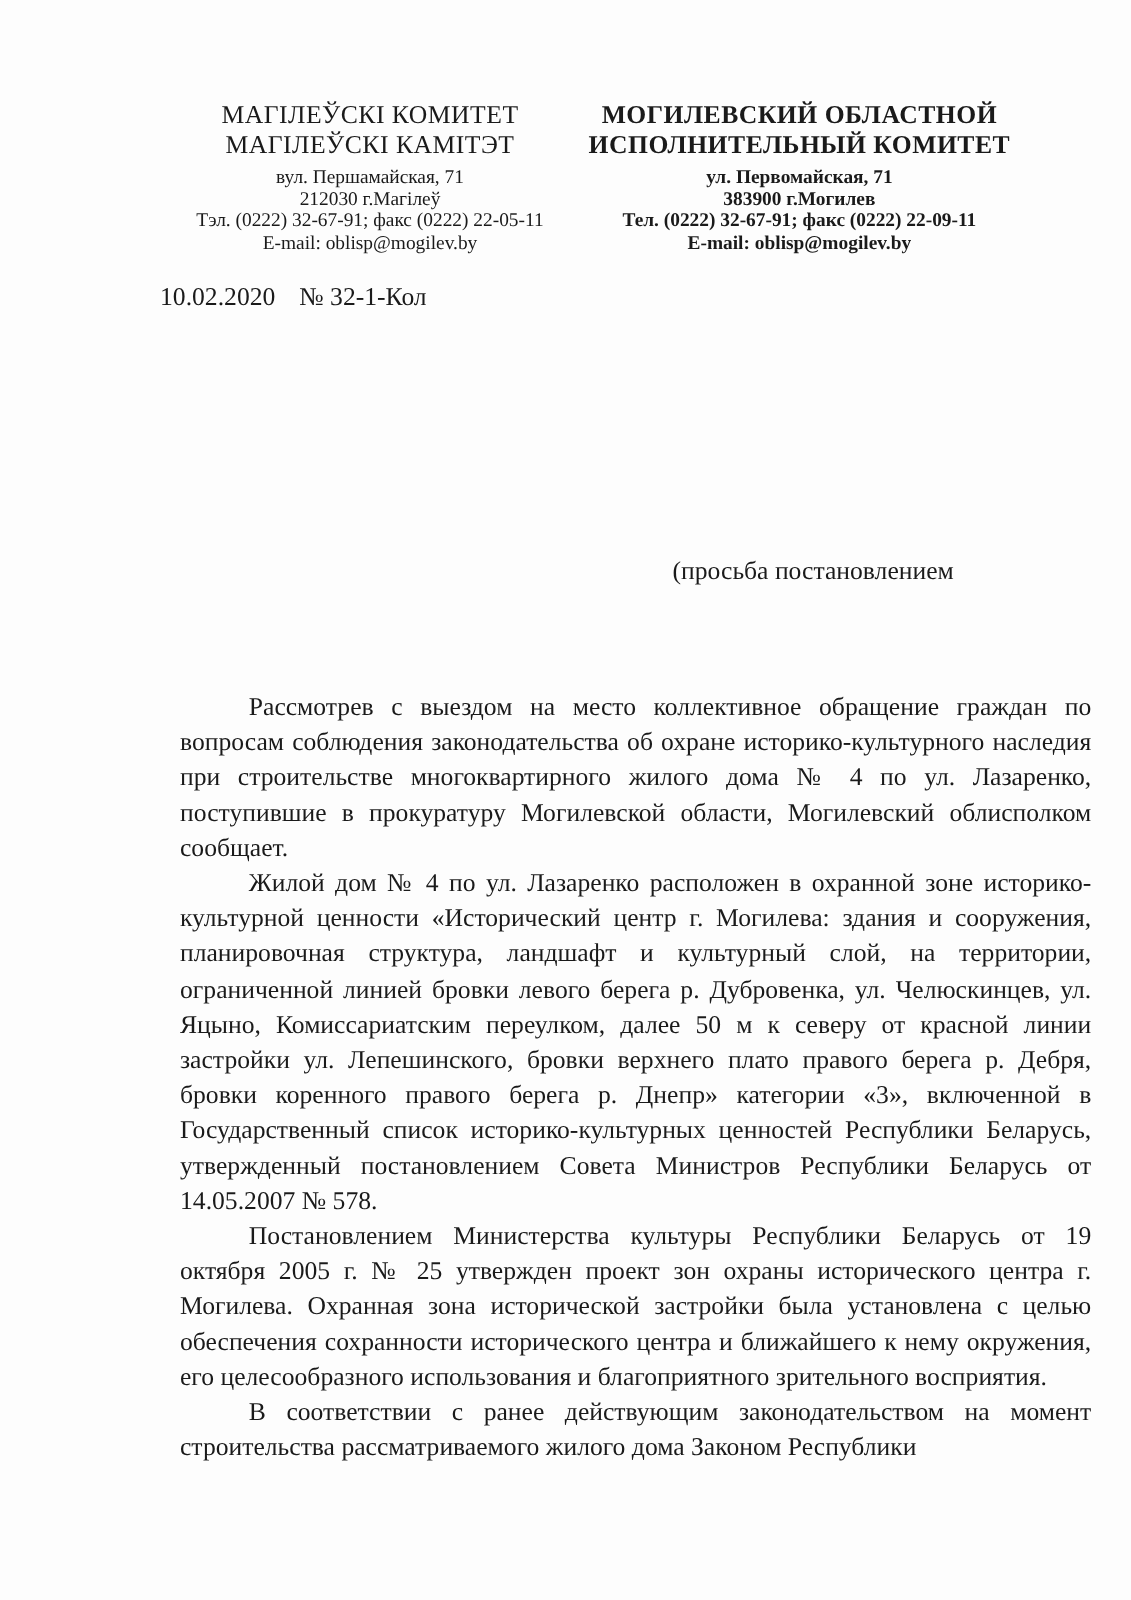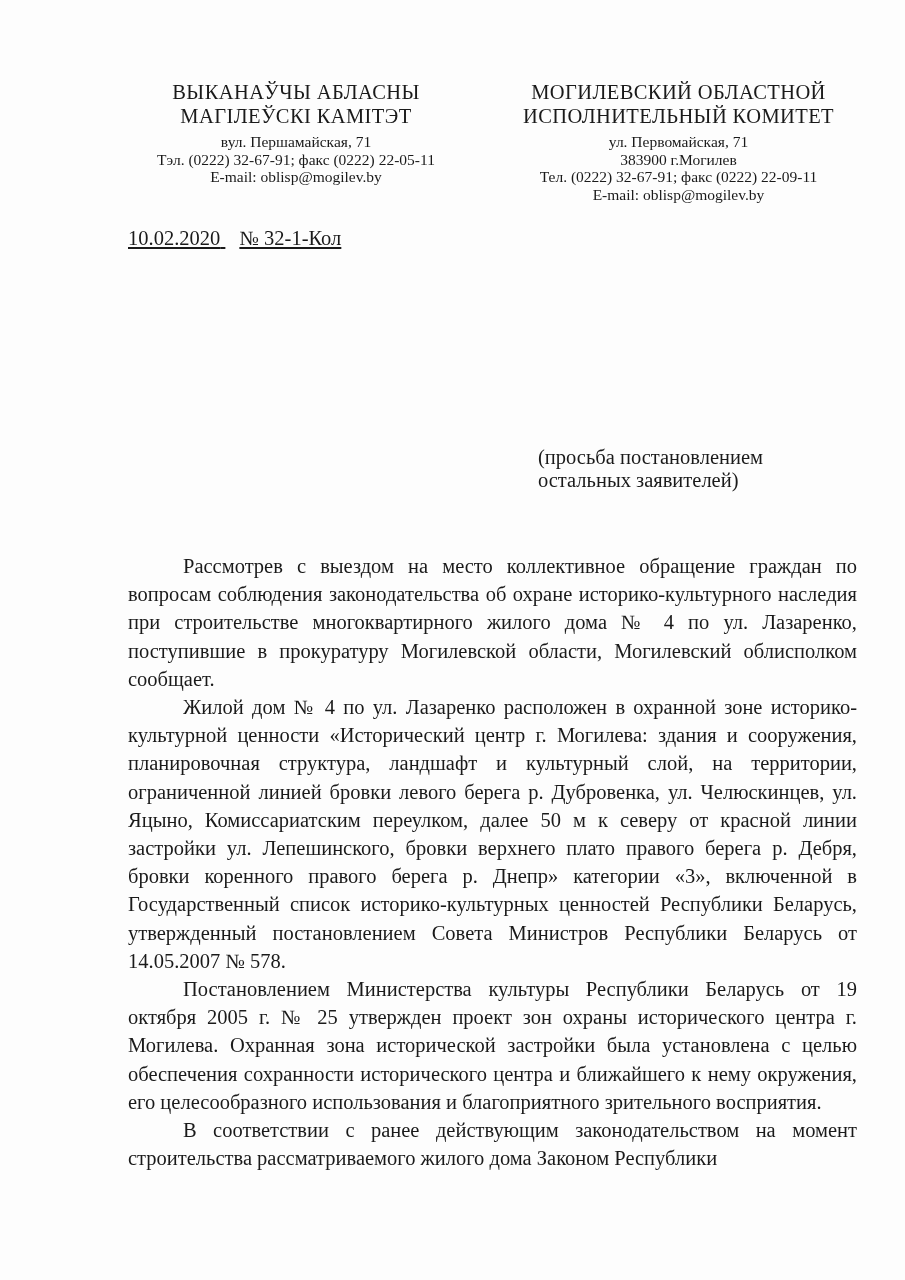--- a/index.html
+++ b/index.html
@@ -21,23 +21,24 @@
   .letterhead-left {
     position: absolute;
     top: 80px;
     left: 112px;
     width: 368px;
     text-align: center;
   }
   .letterhead-right {
     position: absolute;
     top: 80px;
-    left: 491px;
+    left: 452px;
     width: 375px;
     text-align: center;
+    font-weight: bold;
   }
   .org-name div {
     font-size: 20.5px;
     line-height: 24px;
     letter-spacing: 0.4px;
     white-space: nowrap;
   }
   .org-addr {
     margin-top: 5px;
   }
@@ -46,21 +47,20 @@
     line-height: 17.5px;
     white-space: nowrap;
   }
   
   .ref {
     position: absolute;
     top: 227px;
     left: 128px;
     font-size: 20.5px;
     white-space: nowrap;
-    text-decoration: underline;
   }
   .ref .num {
     margin-left: 14px;
   }
   
   .note {
     position: absolute;
     top: 446px;
     left: 538px;
     font-size: 20.5px;
@@ -70,43 +70,44 @@
   .subject {
     position: absolute;
     top: 503px;
     left: 128px;
     font-size: 20.5px;
   }
   
   .body {
     position: absolute;
     top: 552px;
-    left: 128px;
+    left: 144px;
     width: 729px;
   }
   .body p {
     margin: 0;
     font-size: 20.5px;
     line-height: 28.2px;
     text-align: justify;
     text-indent: 55px;
   }
 </style>
 </head>
 <body>
 
 <div class="page">
 
   <div class="letterhead-left">
     <div class="org-name">
-      <div>ВЫКАНАЎЧЫ АБЛАСНЫ</div>
+      <div>МАГІЛЕЎСКІ КОМИТЕТ</div>
       <div>МАГІЛЕЎСКІ КАМІТЭТ</div>
     </div>
     <div class="org-addr">
       <div>вул. Першамайская, 71</div>
+      <div>212030 г.Магілеў</div>
       <div>Тэл. (0222) 32-67-91; факс (0222) 22-05-11</div>
       <div>E-mail: oblisp@mogilev.by</div>
     </div>
   </div>
 
   <div class="letterhead-right">
     <div class="org-name">
       <div>МОГИЛЕВСКИЙ ОБЛАСТНОЙ</div>
       <div>ИСПОЛНИТЕЛЬНЫЙ КОМИТЕТ</div>
     </div>
@@ -118,21 +119,20 @@
     </div>
   </div>
 
   <div class="ref">
     <span>10.02.2020</span>
     <span class="num">№ 32-1-Кол</span>
   </div>
 
   <div class="note">
     <div>(просьба постановлением</div>
-    <div>остальных заявителей)</div>
   </div>
 
 
   <div class="body">
     <p>Рассмотрев с выездом на место коллективное обращение граждан по вопросам соблюдения законодательства об охране историко-культурного наследия при строительстве многоквартирного жилого дома № 4 по ул. Лазаренко, поступившие в прокуратуру Могилевской области, Могилевский облисполком сообщает.</p>
     <p>Жилой дом № 4 по ул. Лазаренко расположен в охранной зоне историко-культурной ценности «Исторический центр г. Могилева: здания и сооружения, планировочная структура, ландшафт и культурный слой, на территории, ограниченной линией бровки левого берега р. Дубровенка, ул. Челюскинцев, ул. Яцыно, Комиссариатским переулком, далее 50 м к северу от красной линии застройки ул. Лепешинского, бровки верхнего плато правого берега р. Дебря, бровки коренного правого берега р. Днепр» категории «3», включенной в Государственный список историко-культурных ценностей Республики Беларусь, утвержденный постановлением Совета Министров Республики Беларусь от 14.05.2007 № 578.</p>
     <p>Постановлением Министерства культуры Республики Беларусь от 19 октября 2005 г. № 25 утвержден проект зон охраны исторического центра г. Могилева. Охранная зона исторической застройки была установлена с целью обеспечения сохранности исторического центра и ближайшего к нему окружения, его целесообразного использования и благоприятного зрительного восприятия.</p>
     <p>В соответствии с ранее действующим законодательством на момент строительства рассматриваемого жилого дома Законом Республики</p>
   </div>
 

